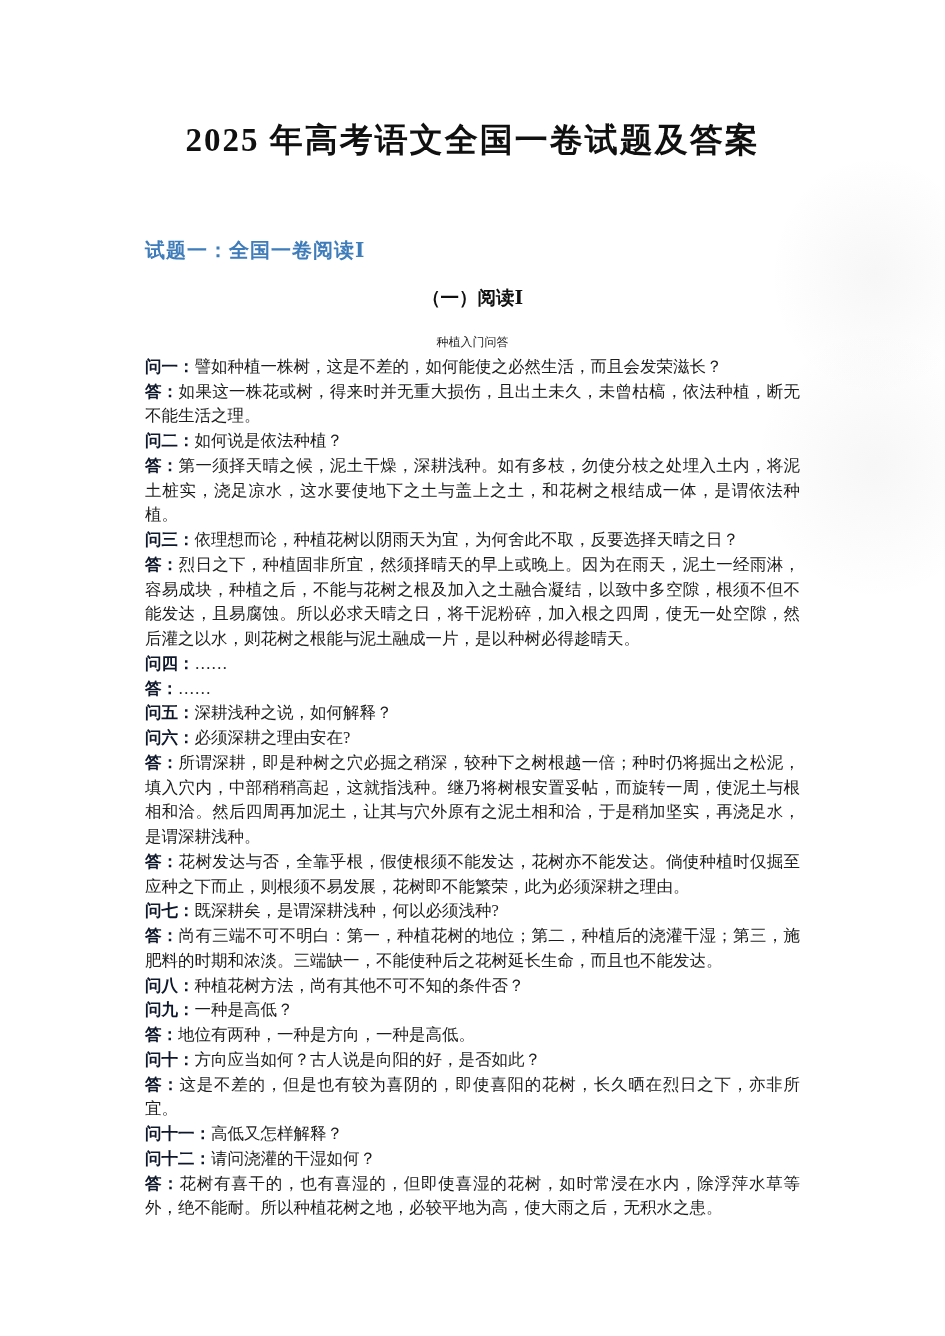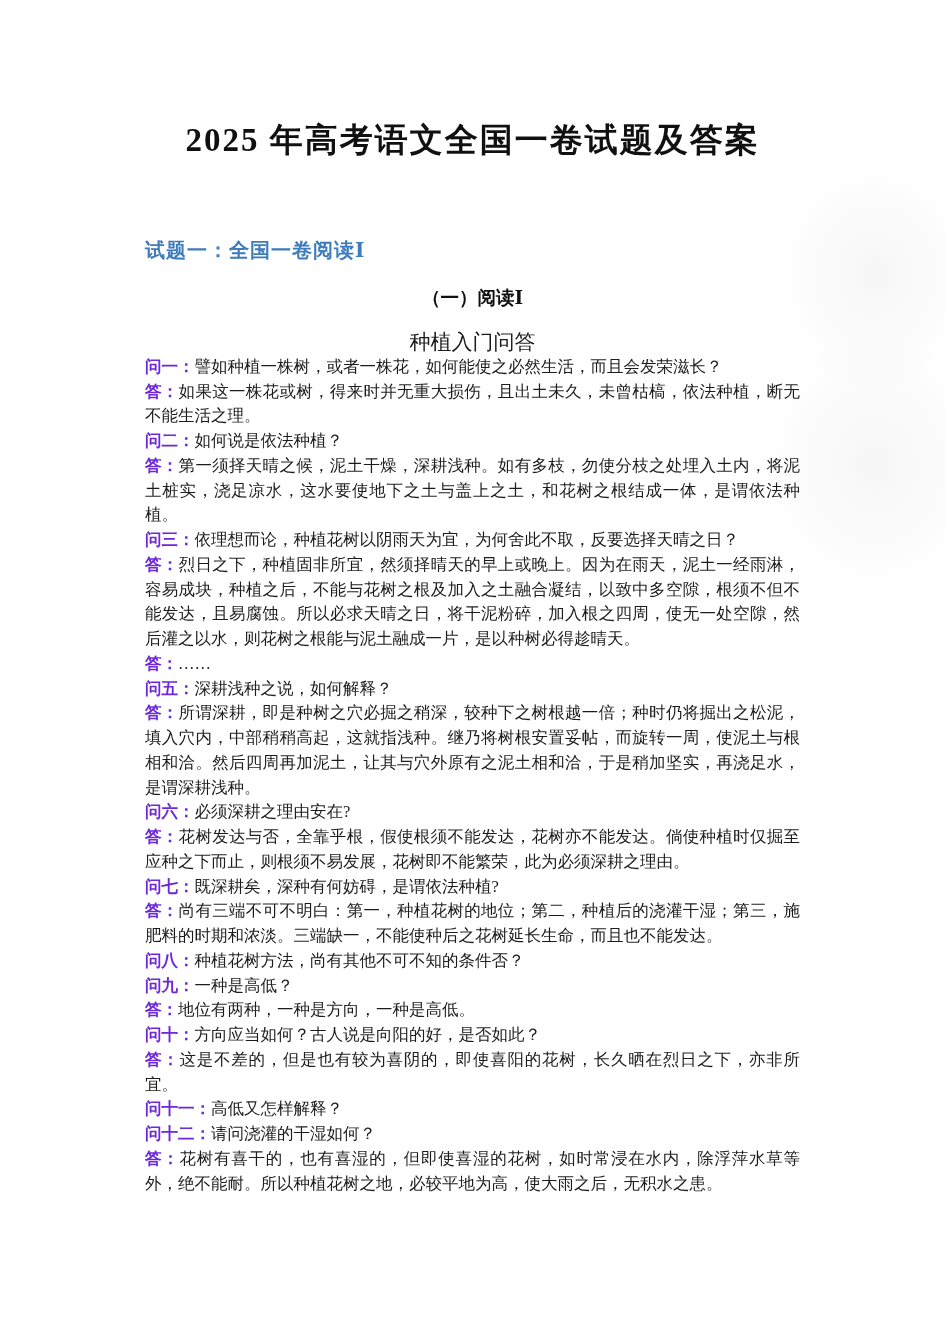--- a/index.html
+++ b/index.html
@@ -49,73 +49,74 @@
     margin: 22px 0 0 0;
     text-align: center;
     font-size: 18.5px;
     line-height: 26px;
     font-weight: 700;
     color: #101010;
   }
   .article-title {
     margin: 19px 0 0 0;
     text-align: center;
-    font-size: 21px;
+    font-size: 12px;
     line-height: 24.75px;
     color: #1c1c1c;
   }
   .qa-list { margin: 0; }
   .qa {
     margin: 0;
     text-align: justify;
     font-size: 16.5px;
     line-height: 24.75px;
     color: #1c1c1c;
   }
   .qa-label {
     font-weight: 700;
-    color: #6d28d9;
+    color: #0f172a;
   }
 </style>
 </head>
 <body>
 
 <div class="page">
   <div class="smudge smudge-1"></div>
   <div class="smudge smudge-2"></div>
   <div class="content">
     <h1 class="doc-title">2025 年高考语文全国一卷试题及答案</h1>
     <h2 class="section-heading" style="color: rgb(62, 124, 186);">试题一：全国一卷阅读Ⅰ</h2>
     <h3 class="subsection-heading">（一）阅读Ⅰ</h3>
     <div class="article-title">种植入门问答</div>
     <div class="qa-list">
-  <p class="qa"><span class="qa-label">问一：</span><span class="qa-text">譬如种植一株树，或者一株花，如何能使之必然生活，而且会发荣滋长？</span></p>
+  <p class="qa"><span class="qa-label">问一：</span><span class="qa-text">譬如种植一株树，这是不差的，如何能使之必然生活，而且会发荣滋长？</span></p>
 
   <p class="qa"><span class="qa-label">答：</span><span class="qa-text">如果这一株花或树，得来时并无重大损伤，且出土未久，未曾枯槁，依法种植，断无不能生活之理。</span></p>
 
   <p class="qa"><span class="qa-label">问二：</span><span class="qa-text">如何说是依法种植？</span></p>
 
   <p class="qa"><span class="qa-label">答：</span><span class="qa-text">第一须择天晴之候，泥土干燥，深耕浅种。如有多枝，勿使分枝之处埋入土内，将泥土桩实，浇足凉水，这水要使地下之土与盖上之土，和花树之根结成一体，是谓依法种植。</span></p>
 
   <p class="qa"><span class="qa-label">问三：</span><span class="qa-text">依理想而论，种植花树以阴雨天为宜，为何舍此不取，反要选择天晴之日？</span></p>
 
   <p class="qa"><span class="qa-label">答：</span><span class="qa-text">烈日之下，种植固非所宜，然须择晴天的早上或晚上。因为在雨天，泥土一经雨淋，容易成块，种植之后，不能与花树之根及加入之土融合凝结，以致中多空隙，根须不但不能发达，且易腐蚀。所以必求天晴之日，将干泥粉碎，加入根之四周，使无一处空隙，然后灌之以水，则花树之根能与泥土融成一片，是以种树必得趁晴天。</span></p>
 
+  <p class="qa"><span class="qa-label">问四：</span><span class="qa-text">……</span></p>
 
   <p class="qa"><span class="qa-label">答：</span><span class="qa-text">……</span></p>
 
   <p class="qa"><span class="qa-label">问五：</span><span class="qa-text">深耕浅种之说，如何解释？</span></p>
 
+  <p class="qa"><span class="qa-label">问六：</span><span class="qa-text">必须深耕之理由安在?</span></p>
+
   <p class="qa"><span class="qa-label">答：</span><span class="qa-text">所谓深耕，即是种树之穴必掘之稍深，较种下之树根越一倍；种时仍将掘出之松泥，填入穴内，中部稍稍高起，这就指浅种。继乃将树根安置妥帖，而旋转一周，使泥土与根相和洽。然后四周再加泥土，让其与穴外原有之泥土相和洽，于是稍加坚实，再浇足水，是谓深耕浅种。</span></p>
-
-  <p class="qa"><span class="qa-label">问六：</span><span class="qa-text">必须深耕之理由安在?</span></p>
 
   <p class="qa"><span class="qa-label">答：</span><span class="qa-text">花树发达与否，全靠乎根，假使根须不能发达，花树亦不能发达。倘使种植时仅掘至应种之下而止，则根须不易发展，花树即不能繁荣，此为必须深耕之理由。</span></p>
 
-  <p class="qa"><span class="qa-label">问七：</span><span class="qa-text">既深耕矣，深种有何妨碍，是谓依法种植?</span></p>
+  <p class="qa"><span class="qa-label">问七：</span><span class="qa-text">既深耕矣，是谓深耕浅种，何以必须浅种?</span></p>
 
 
   <p class="qa"><span class="qa-label">答：</span><span class="qa-text">尚有三端不可不明白：第一，种植花树的地位；第二，种植后的浇灌干湿；第三，施肥料的时期和浓淡。三端缺一，不能使种后之花树延长生命，而且也不能发达。</span></p>
 
   <p class="qa"><span class="qa-label">问八：</span><span class="qa-text">种植花树方法，尚有其他不可不知的条件否？</span></p>
 
   <p class="qa"><span class="qa-label">问九：</span><span class="qa-text">一种是高低？</span></p>
 
   <p class="qa"><span class="qa-label">答：</span><span class="qa-text">地位有两种，一种是方向，一种是高低。</span></p>
 

